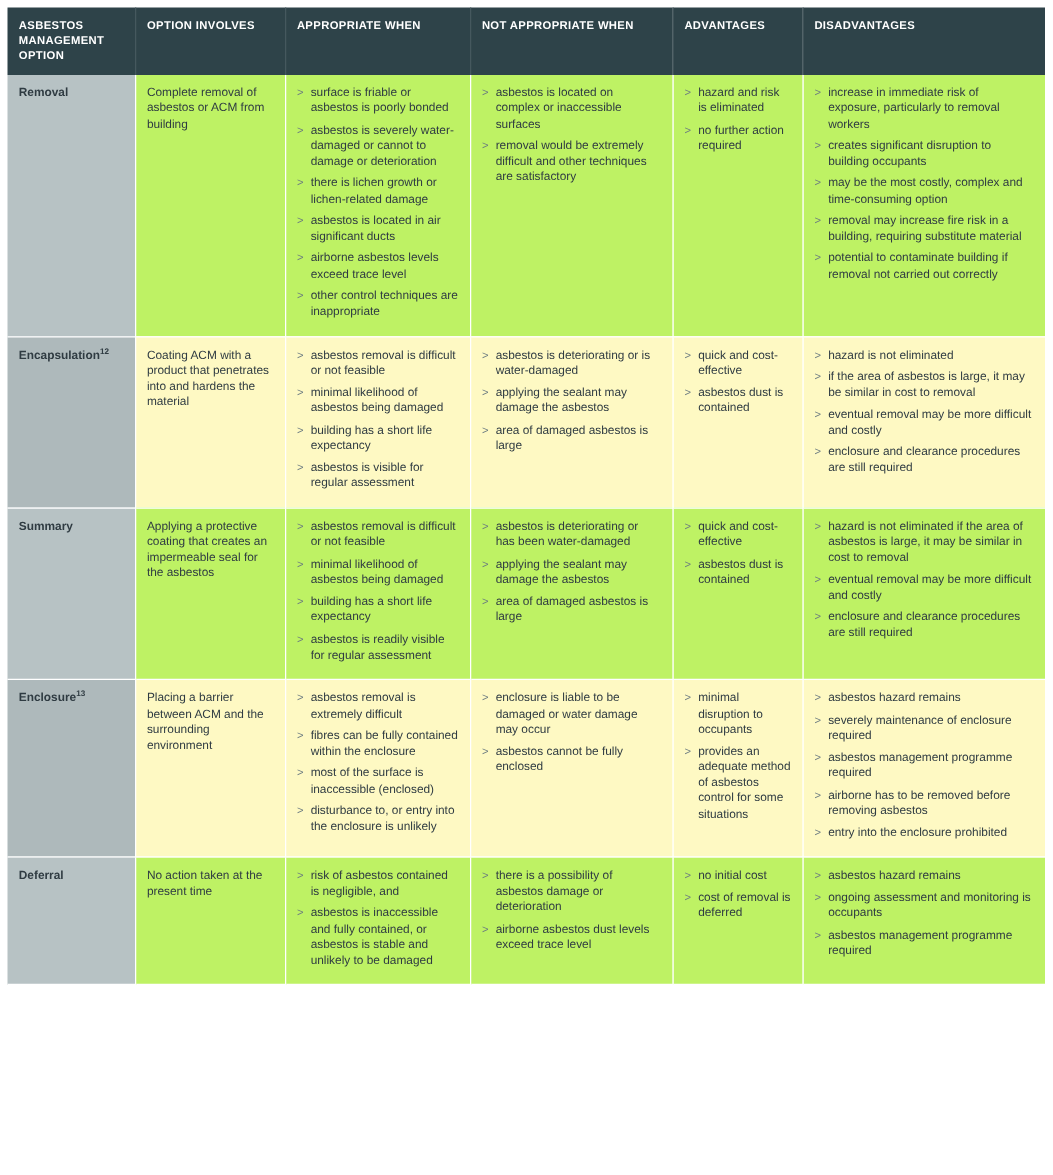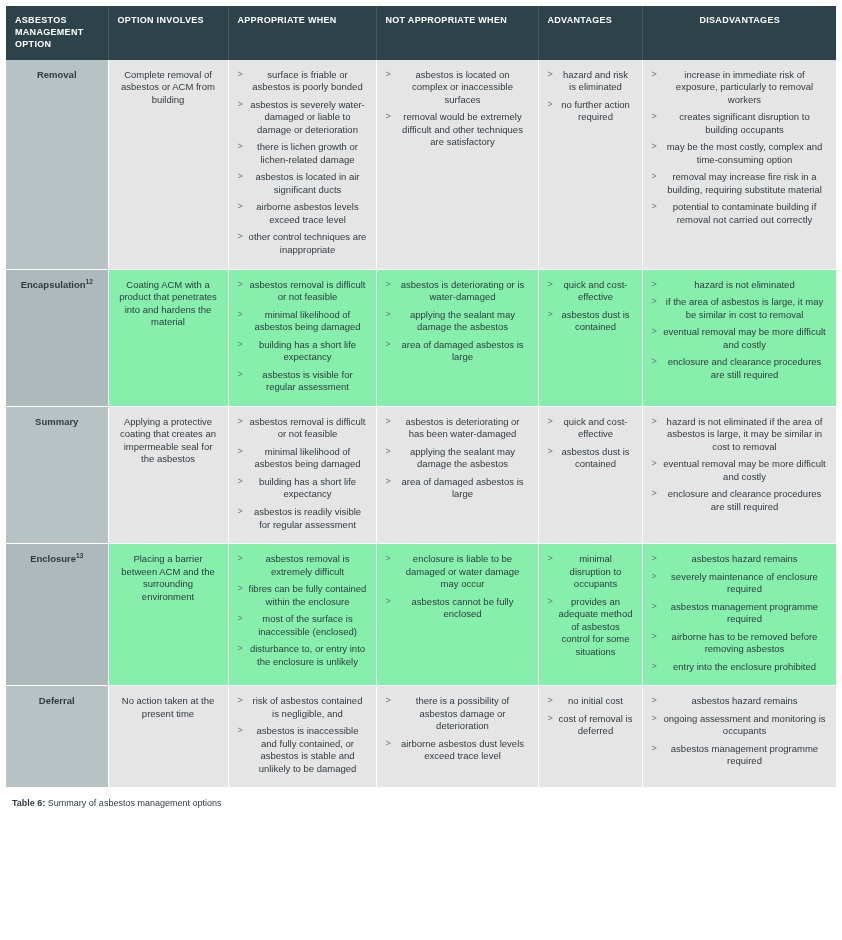--- a/index.html
+++ b/index.html
@@ -42,31 +42,30 @@
     font-weight: bold;
     letter-spacing: 0.3px;
     text-align: left;
     vertical-align: top;
     padding: 9px 8px 9px 9px;
     border-right: 1px solid #45585e;
     text-transform: uppercase;
     height: 46px;
     box-sizing: border-box;
   }
-  thead th:last-child { border-right: none; text-align: center; }
+  thead th:last-child { border-right: none; }
 
   tbody td {
     vertical-align: top;
     padding: 9px 9px 12px 9px;
     border-bottom: 1px solid #ffffff;
     border-right: 1px solid #ffffff;
-    text-align: center;
-  }
-  tbody tr.shade-light td { background: #e5e5e5; }
-  tbody tr.shade-dark td { background: #86efac; }
+  }
+  tbody tr.shade-light td { background: #bef264; }
+  tbody tr.shade-dark td { background: #fef9c3; }
 
   td.opt-name {
     background: #b7c2c4 !important;
     font-weight: bold;
     color: #2f3b42;
     font-size: 9.5px;
   }
   tbody tr.shade-dark td.opt-name { background: #aeb9bb !important; }
 
   sup { font-size: 6.5px; vertical-align: super; line-height: 0; }
@@ -129,21 +128,21 @@
       <tr class="shade-light">
         <td class="opt-name">
           <span>Removal</span><sup></sup>
         </td>
         <td>
           <p class="plain">Complete removal of asbestos or ACM from building</p>
         </td>
         <td>
           <ul class="chev">
             <li><span class="chev-icon">&gt;</span><span>surface is friable or asbestos is poorly bonded</span></li>
-            <li><span class="chev-icon">&gt;</span><span>asbestos is severely water-damaged or liable to damage or deterioration</span></li>
+            <li><span class="chev-icon">&gt;</span><span>asbestos is severely water-damaged or cannot to damage or deterioration</span></li>
             <li><span class="chev-icon">&gt;</span><span>there is lichen growth or lichen-related damage</span></li>
             <li><span class="chev-icon">&gt;</span><span>asbestos is located in air significant ducts</span></li>
             <li><span class="chev-icon">&gt;</span><span>airborne asbestos levels exceed trace level</span></li>
             <li><span class="chev-icon">&gt;</span><span>other control techniques are inappropriate</span></li>
           </ul>
         </td>
         <td>
           <ul class="chev">
             <li><span class="chev-icon">&gt;</span><span>asbestos is located on complex or inaccessible surfaces</span></li>
             <li><span class="chev-icon">&gt;</span><span>removal would be extremely difficult and other techniques are satisfactory</span></li>
@@ -309,18 +308,14 @@
             <li><span class="chev-icon">&gt;</span><span>asbestos hazard remains</span></li>
             <li><span class="chev-icon">&gt;</span><span>ongoing assessment and monitoring is occupants</span></li>
             <li><span class="chev-icon">&gt;</span><span>asbestos management programme required</span></li>
           </ul>
         </td>
       </tr>
 
     </tbody>
   </table>
 
-  <div class="caption">
-    <span class="cap-label">Table 6:</span>
-    <span>Summary of asbestos management options</span>
-  </div>
 
 </div>
 
 </body></html>

